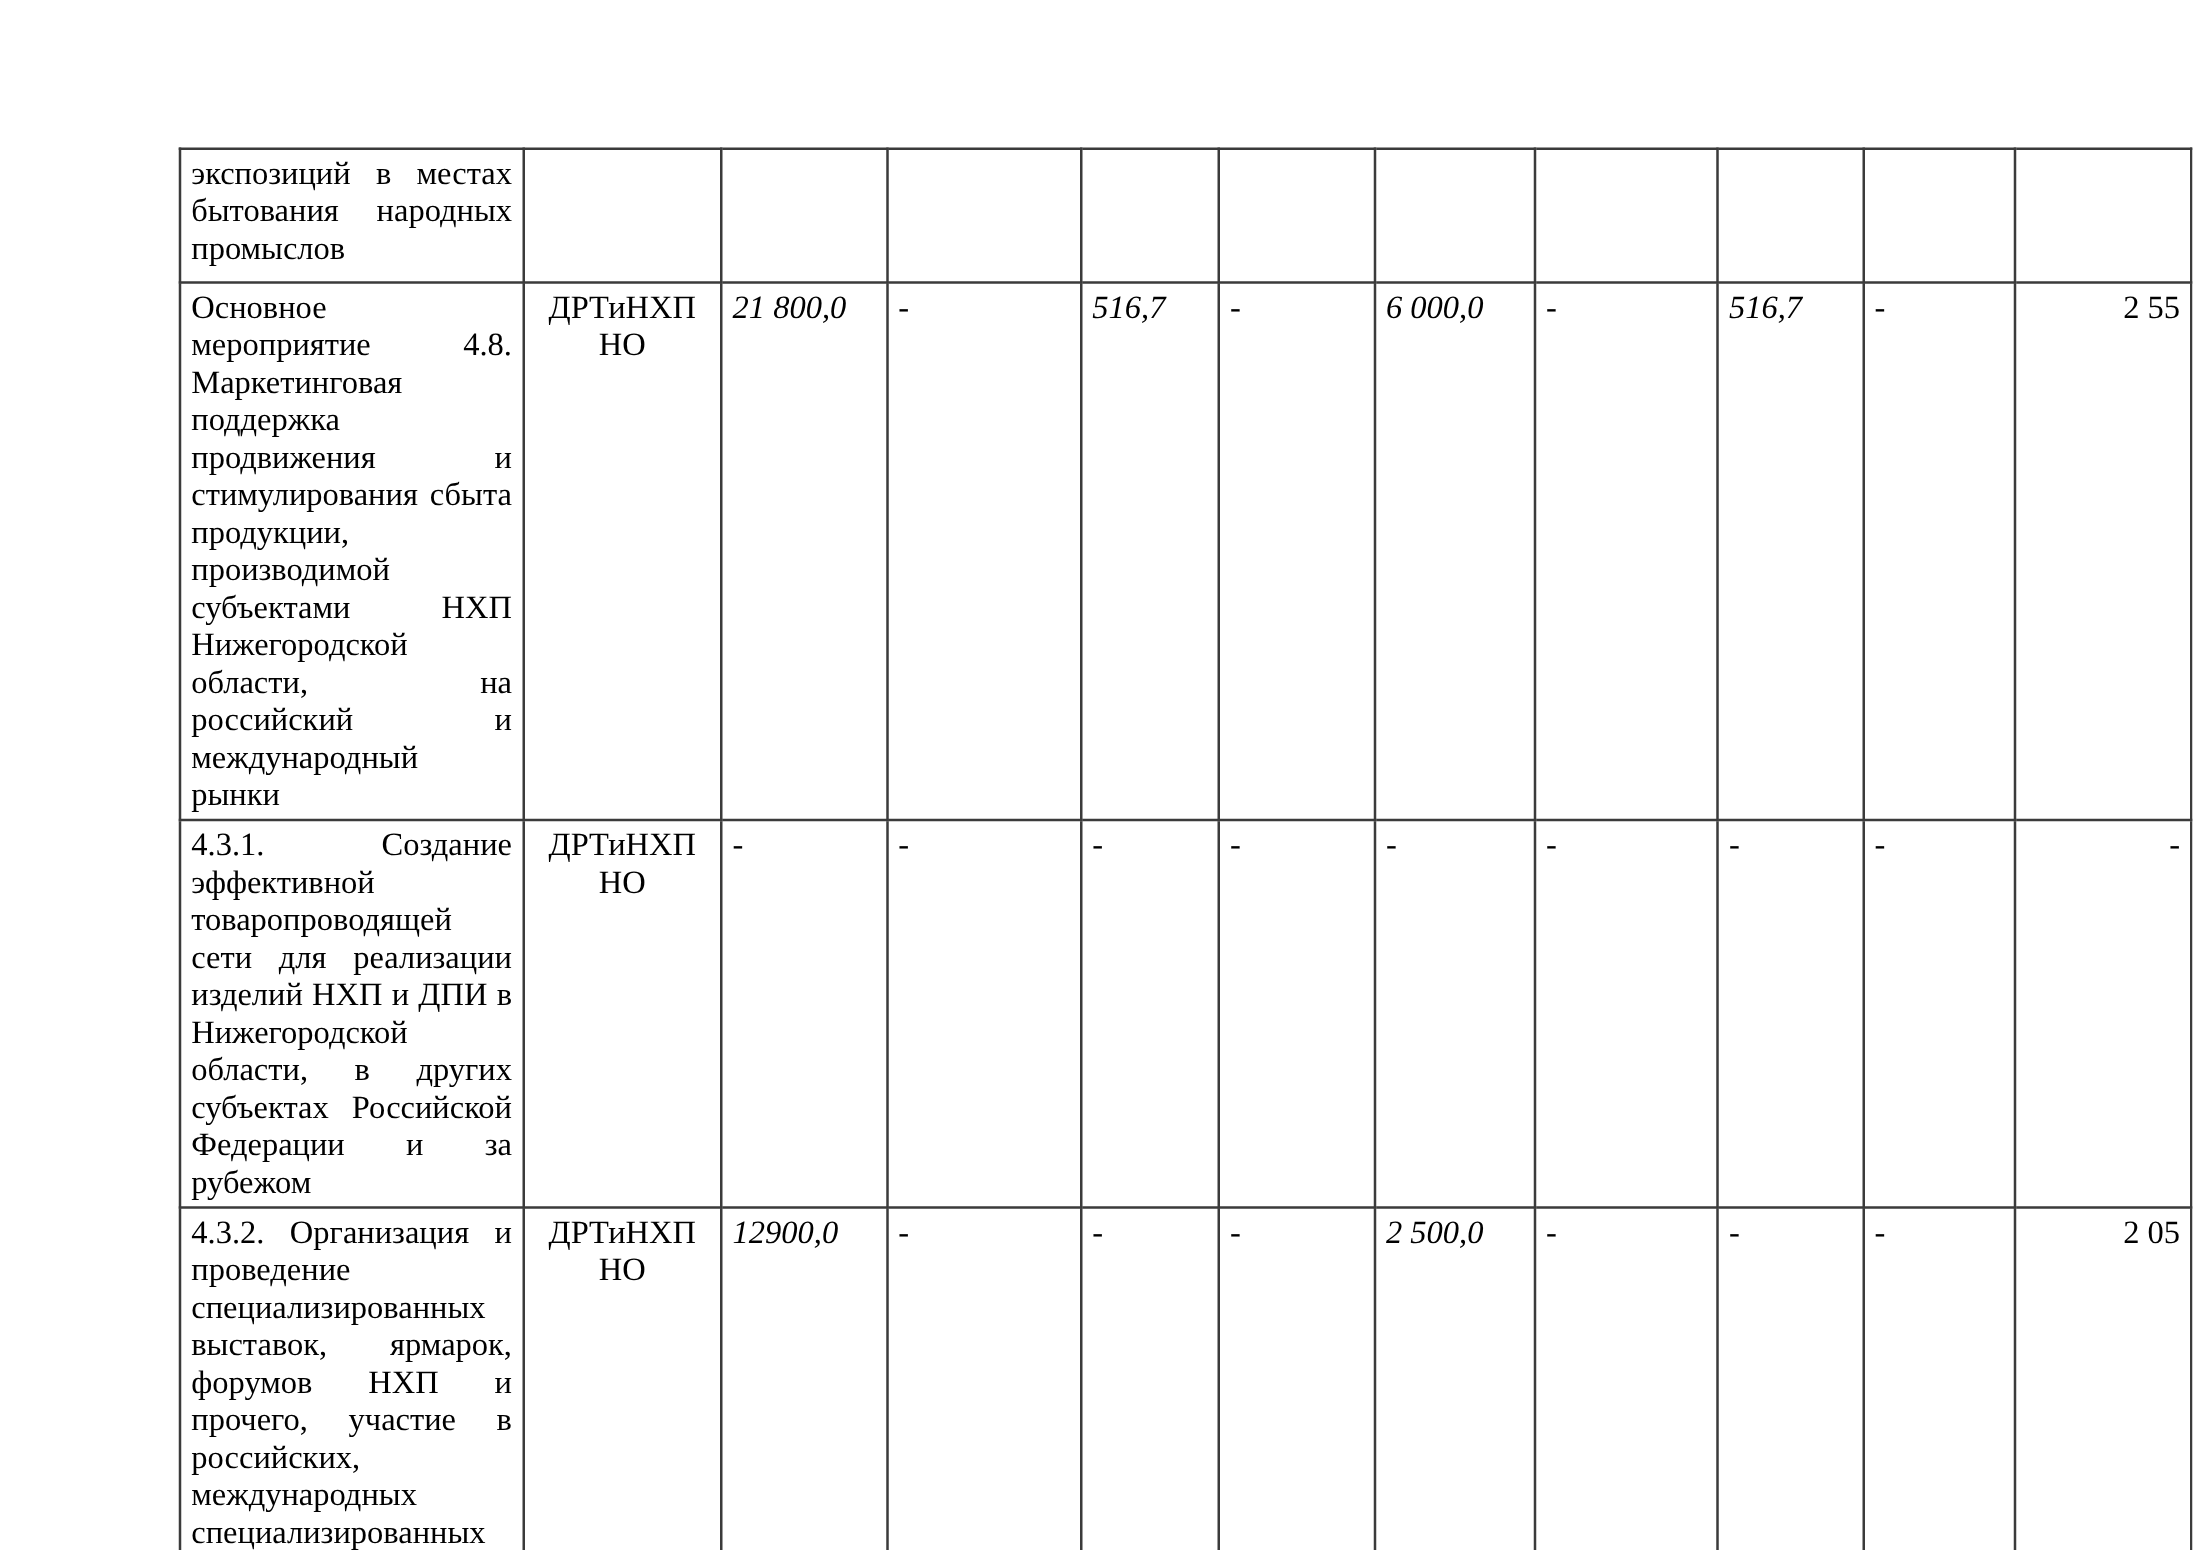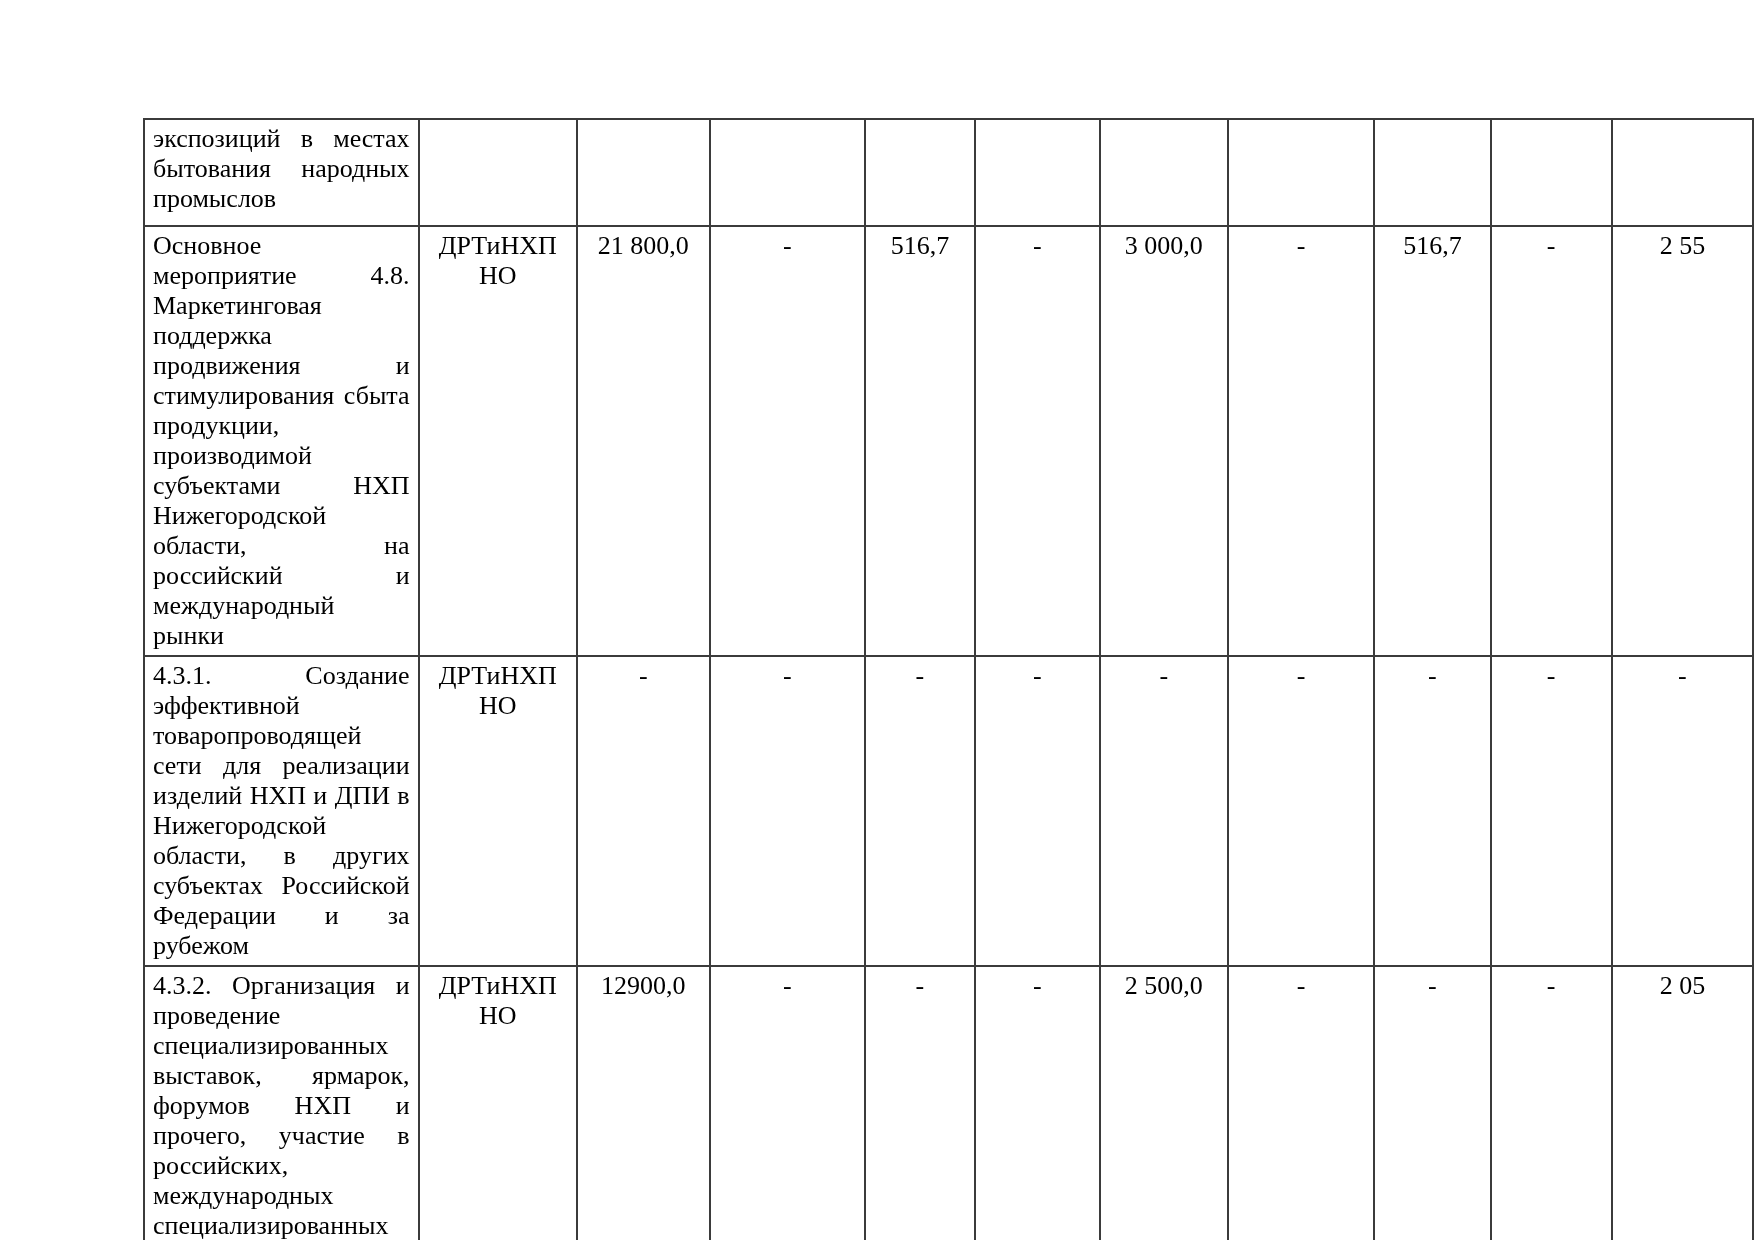--- a/index.html
+++ b/index.html
@@ -39,25 +39,26 @@
   td.activity {
     text-align: justify;
     text-align-last: left;
   }
   td.executor {
     text-align: center;
     padding-top: 5px;
     margin-top: 38px;
   }
   td.value {
-    text-align: center;
+    text-align: left;
     padding-top: 5px;
+    font-style: italic;
   }
   td.value-clipped {
-    text-align: center;
+    text-align: right;
     padding-left: 26px;
     padding-top: 5px;
     white-space: nowrap;
   }
   
   col.c-activity { width: 277px; }
   col.c-executor { width: 161px; }
   col.c-v1 { width: 136px; }
   col.c-v2 { width: 170px; }
   col.c-v3 { width: 114px; }
@@ -104,21 +105,21 @@
         <td class="value"></td>
         <td class="value-clipped"></td>
       </tr>
       <tr class="r2">
         <td class="activity">Основное мероприятие 4.8. Маркетинговая поддержка продвижения и стимулирования сбыта продукции, производимой субъектами НХП Нижегородской области, на российский и международный рынки</td>
         <td class="executor">ДРТиНХП НО</td>
         <td class="value">21 800,0</td>
         <td class="value">-</td>
         <td class="value">516,7</td>
         <td class="value">-</td>
-        <td class="value">3 000,0</td>
+        <td class="value">6 000,0</td>
         <td class="value">-</td>
         <td class="value">516,7</td>
         <td class="value">-</td>
         <td class="value-clipped">2 55</td>
       </tr>
       <tr class="r3">
         <td class="activity">4.3.1. Создание эффективной товаропроводящей сети для реализации изделий НХП и ДПИ в Нижегородской области, в других субъектах Российской Федерации и за рубежом</td>
         <td class="executor">ДРТиНХП НО</td>
         <td class="value">-</td>
         <td class="value">-</td>

